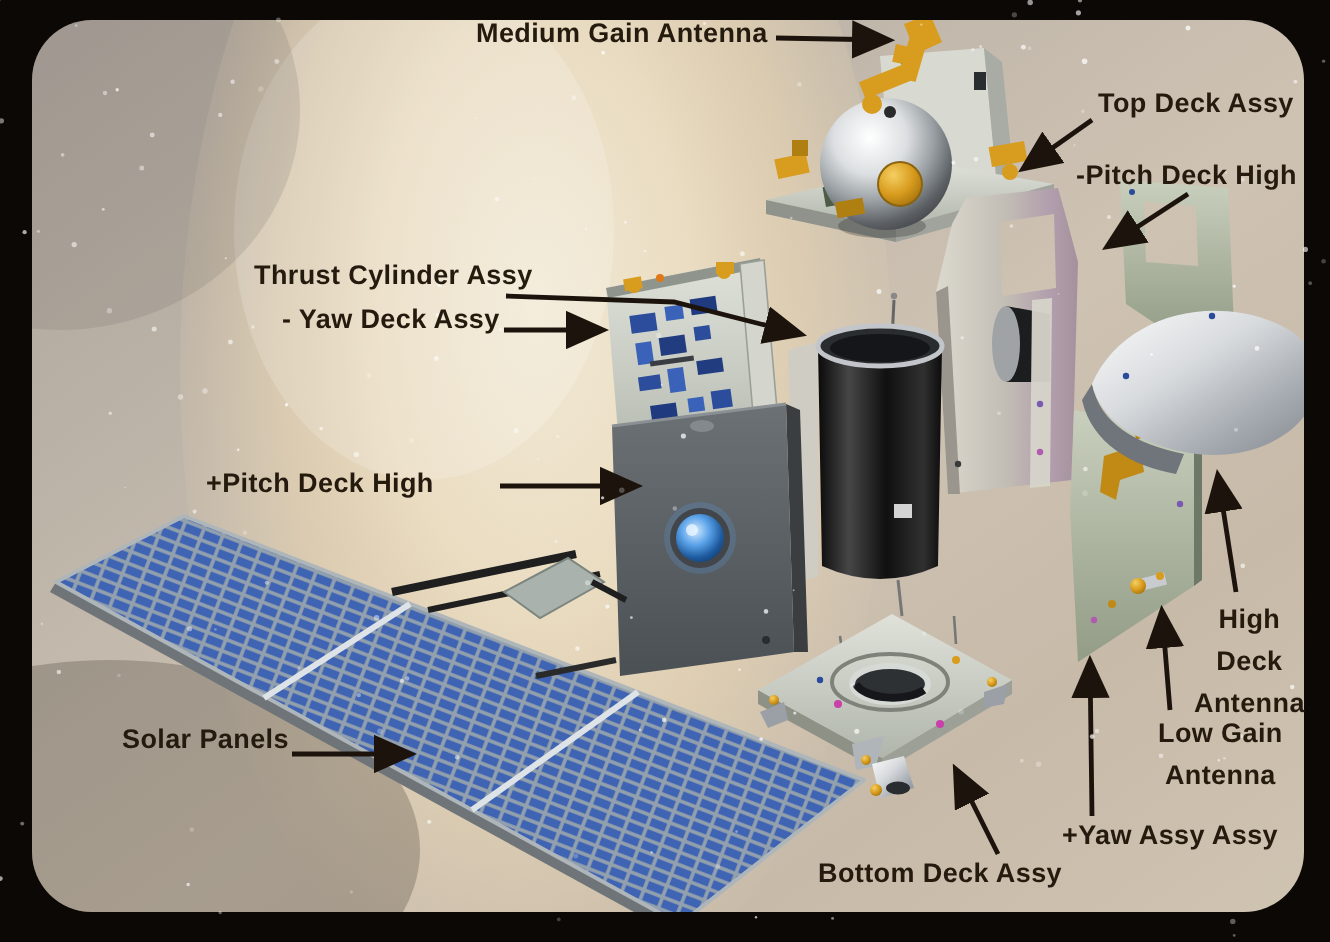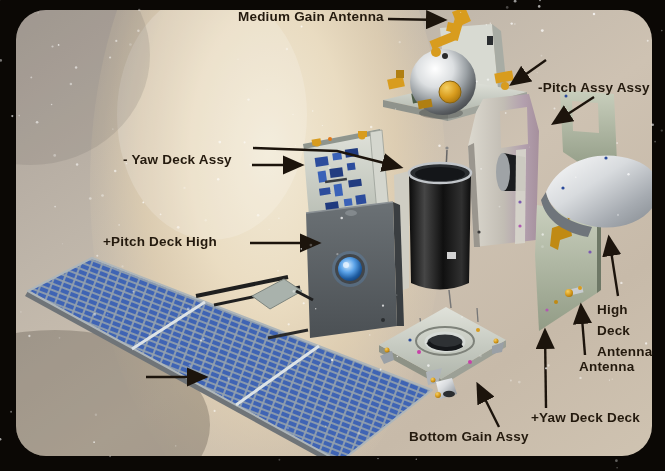--- a/index.html
+++ b/index.html
@@ -2,21 +2,21 @@
 <html><head>
 <meta charset="utf-8">
 <style>
   html,body{margin:0;padding:0;background:#000;}
   .stage{position:relative;width:665px;height:471px;overflow:hidden;
          font-family:"Liberation Sans",sans-serif;}
   .stage svg{position:absolute;left:0;top:0;}
   .lbl{position:absolute;white-space:nowrap;color:#241a0e;font-weight:700;
        font-size:13.5px;letter-spacing:.2px;line-height:16px;}
   .lbl.multi{line-height:21px;}
-  .lbl span{display:block;}
+  .lbl span{display:block;text-align:center;}
 </style>
 </head>
 <body>
 
 <div class="stage">
 <svg width="665" height="471" viewBox="0 0 665 471">
   <defs>
     <linearGradient id="gCanvas" x1="0" y1="0" x2="1" y2="1">
       <stop offset="0" stop-color="#aba29a"></stop>
           <stop offset="0.3" stop-color="#beb5a9"></stop>
@@ -425,26 +425,30 @@
         <circle cx="55.1" cy="206.6" r="0.90" fill="#ffffff" opacity="0.49"></circle>
         <circle cx="480.5" cy="355.9" r="1.40" fill="#ffffff" opacity="0.22"></circle>
         <circle cx="554.5" cy="108.5" r="0.98" fill="#ffffff" opacity="0.53"></circle>
         <circle cx="618.0" cy="214.9" r="1.03" fill="#ffffff" opacity="0.34"></circle>
         <circle cx="399.7" cy="42.2" r="1.15" fill="#ffffff" opacity="0.32"></circle>
         <circle cx="320.0" cy="364.9" r="0.57" fill="#ffffff" opacity="0.66"></circle>
       </g>
 </svg>
 
 <div class="lbl" style="left:238px;top:9px">Medium  Gain Antenna</div>
-<div class="lbl" style="left:538px;top:80px">-Pitch Assy Assy</div>
-<div class="lbl" style="left:123px;top:152px">- Yaw Deck Assy</div>
+<div class="lbl" style="left:549px;top:44px">Top Deck Assy</div>
+<div class="lbl" style="left:538px;top:80px">-Pitch Deck High</div>
+<div class="lbl" style="left:127px;top:130px">Thrust Cylinder Assy</div>
+<div class="lbl" style="left:141px;top:152px">- Yaw Deck Assy</div>
 <div class="lbl" style="left:103px;top:234px">+Pitch Deck High</div>
+<div class="lbl" style="left:61px;top:362px">Solar Panels</div>
 <div class="lbl multi" style="left:597px;top:299px">
   <span>High</span>
   <span>Deck</span>
   <span>Antenna</span>
 </div>
 <div class="lbl multi" style="left:579px;top:356px">
+  <span>Low Gain</span>
   <span>Antenna</span>
 </div>
-<div class="lbl" style="left:531px;top:410px">+Yaw Deck Deck</div>
-<div class="lbl" style="left:409px;top:429px">Bottom Gain Assy</div>
+<div class="lbl" style="left:531px;top:410px">+Yaw Assy Assy</div>
+<div class="lbl" style="left:409px;top:429px">Bottom Deck Assy</div>
 </div>
 
 </body></html>

